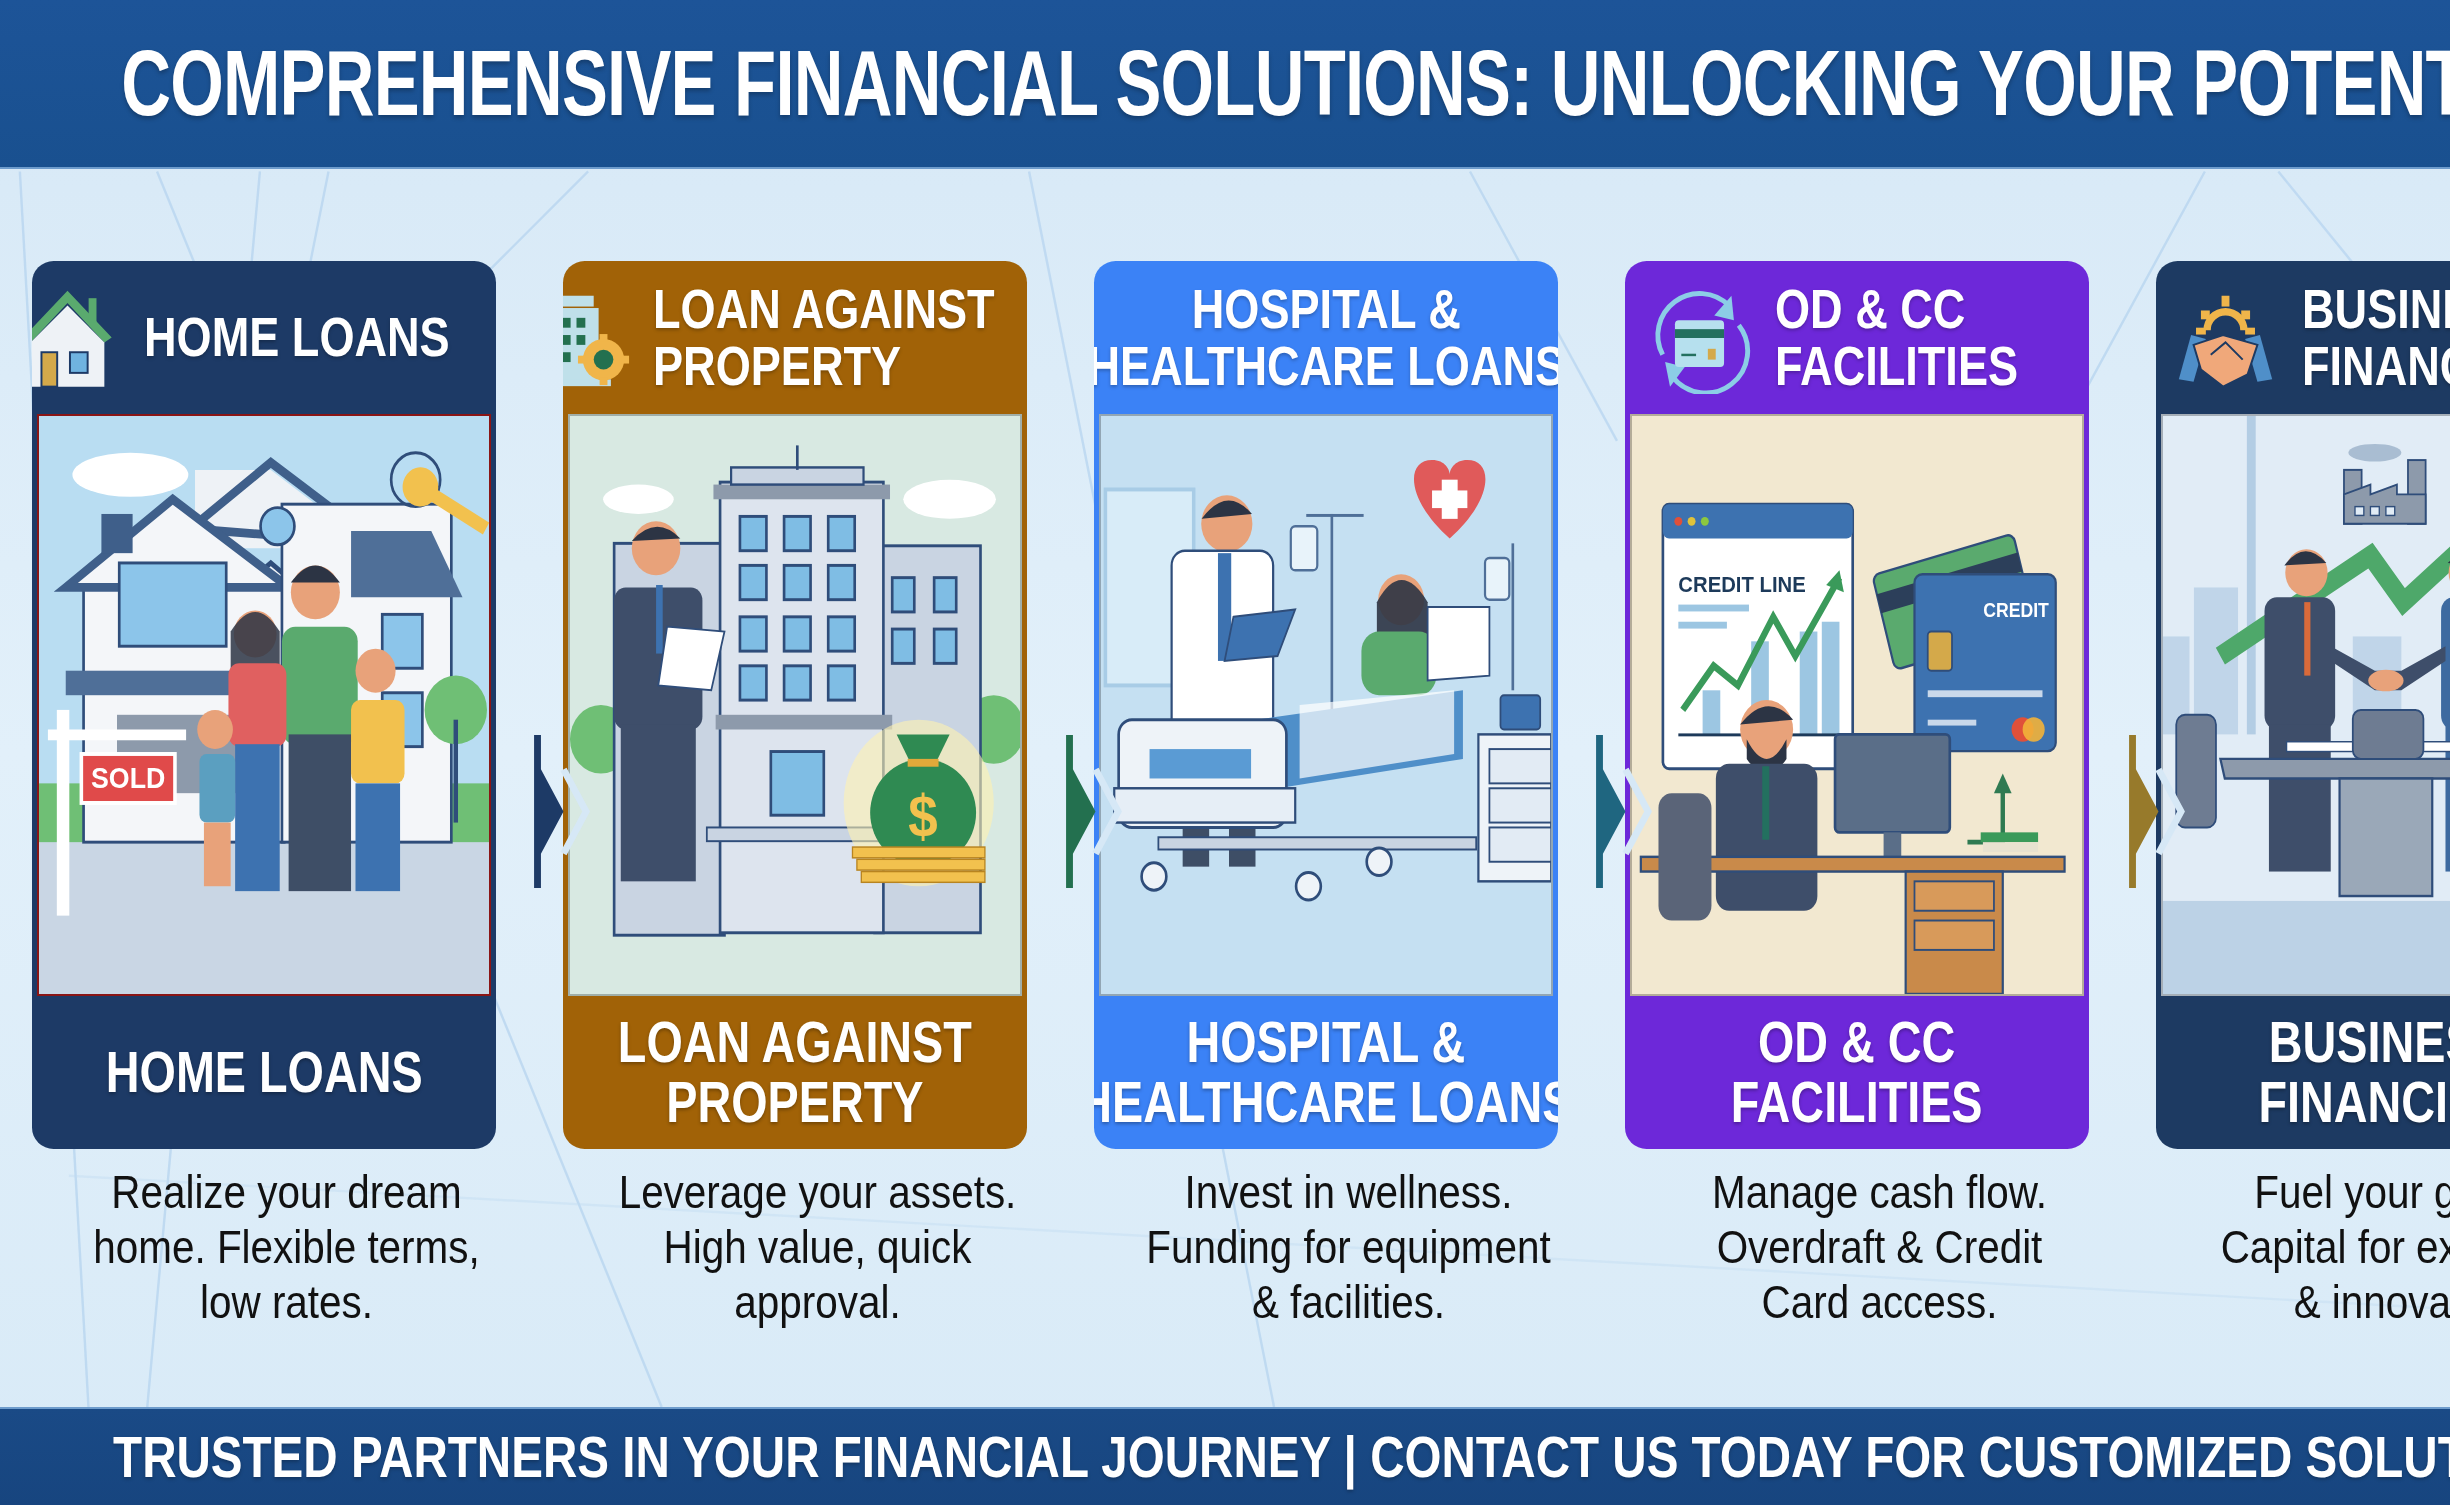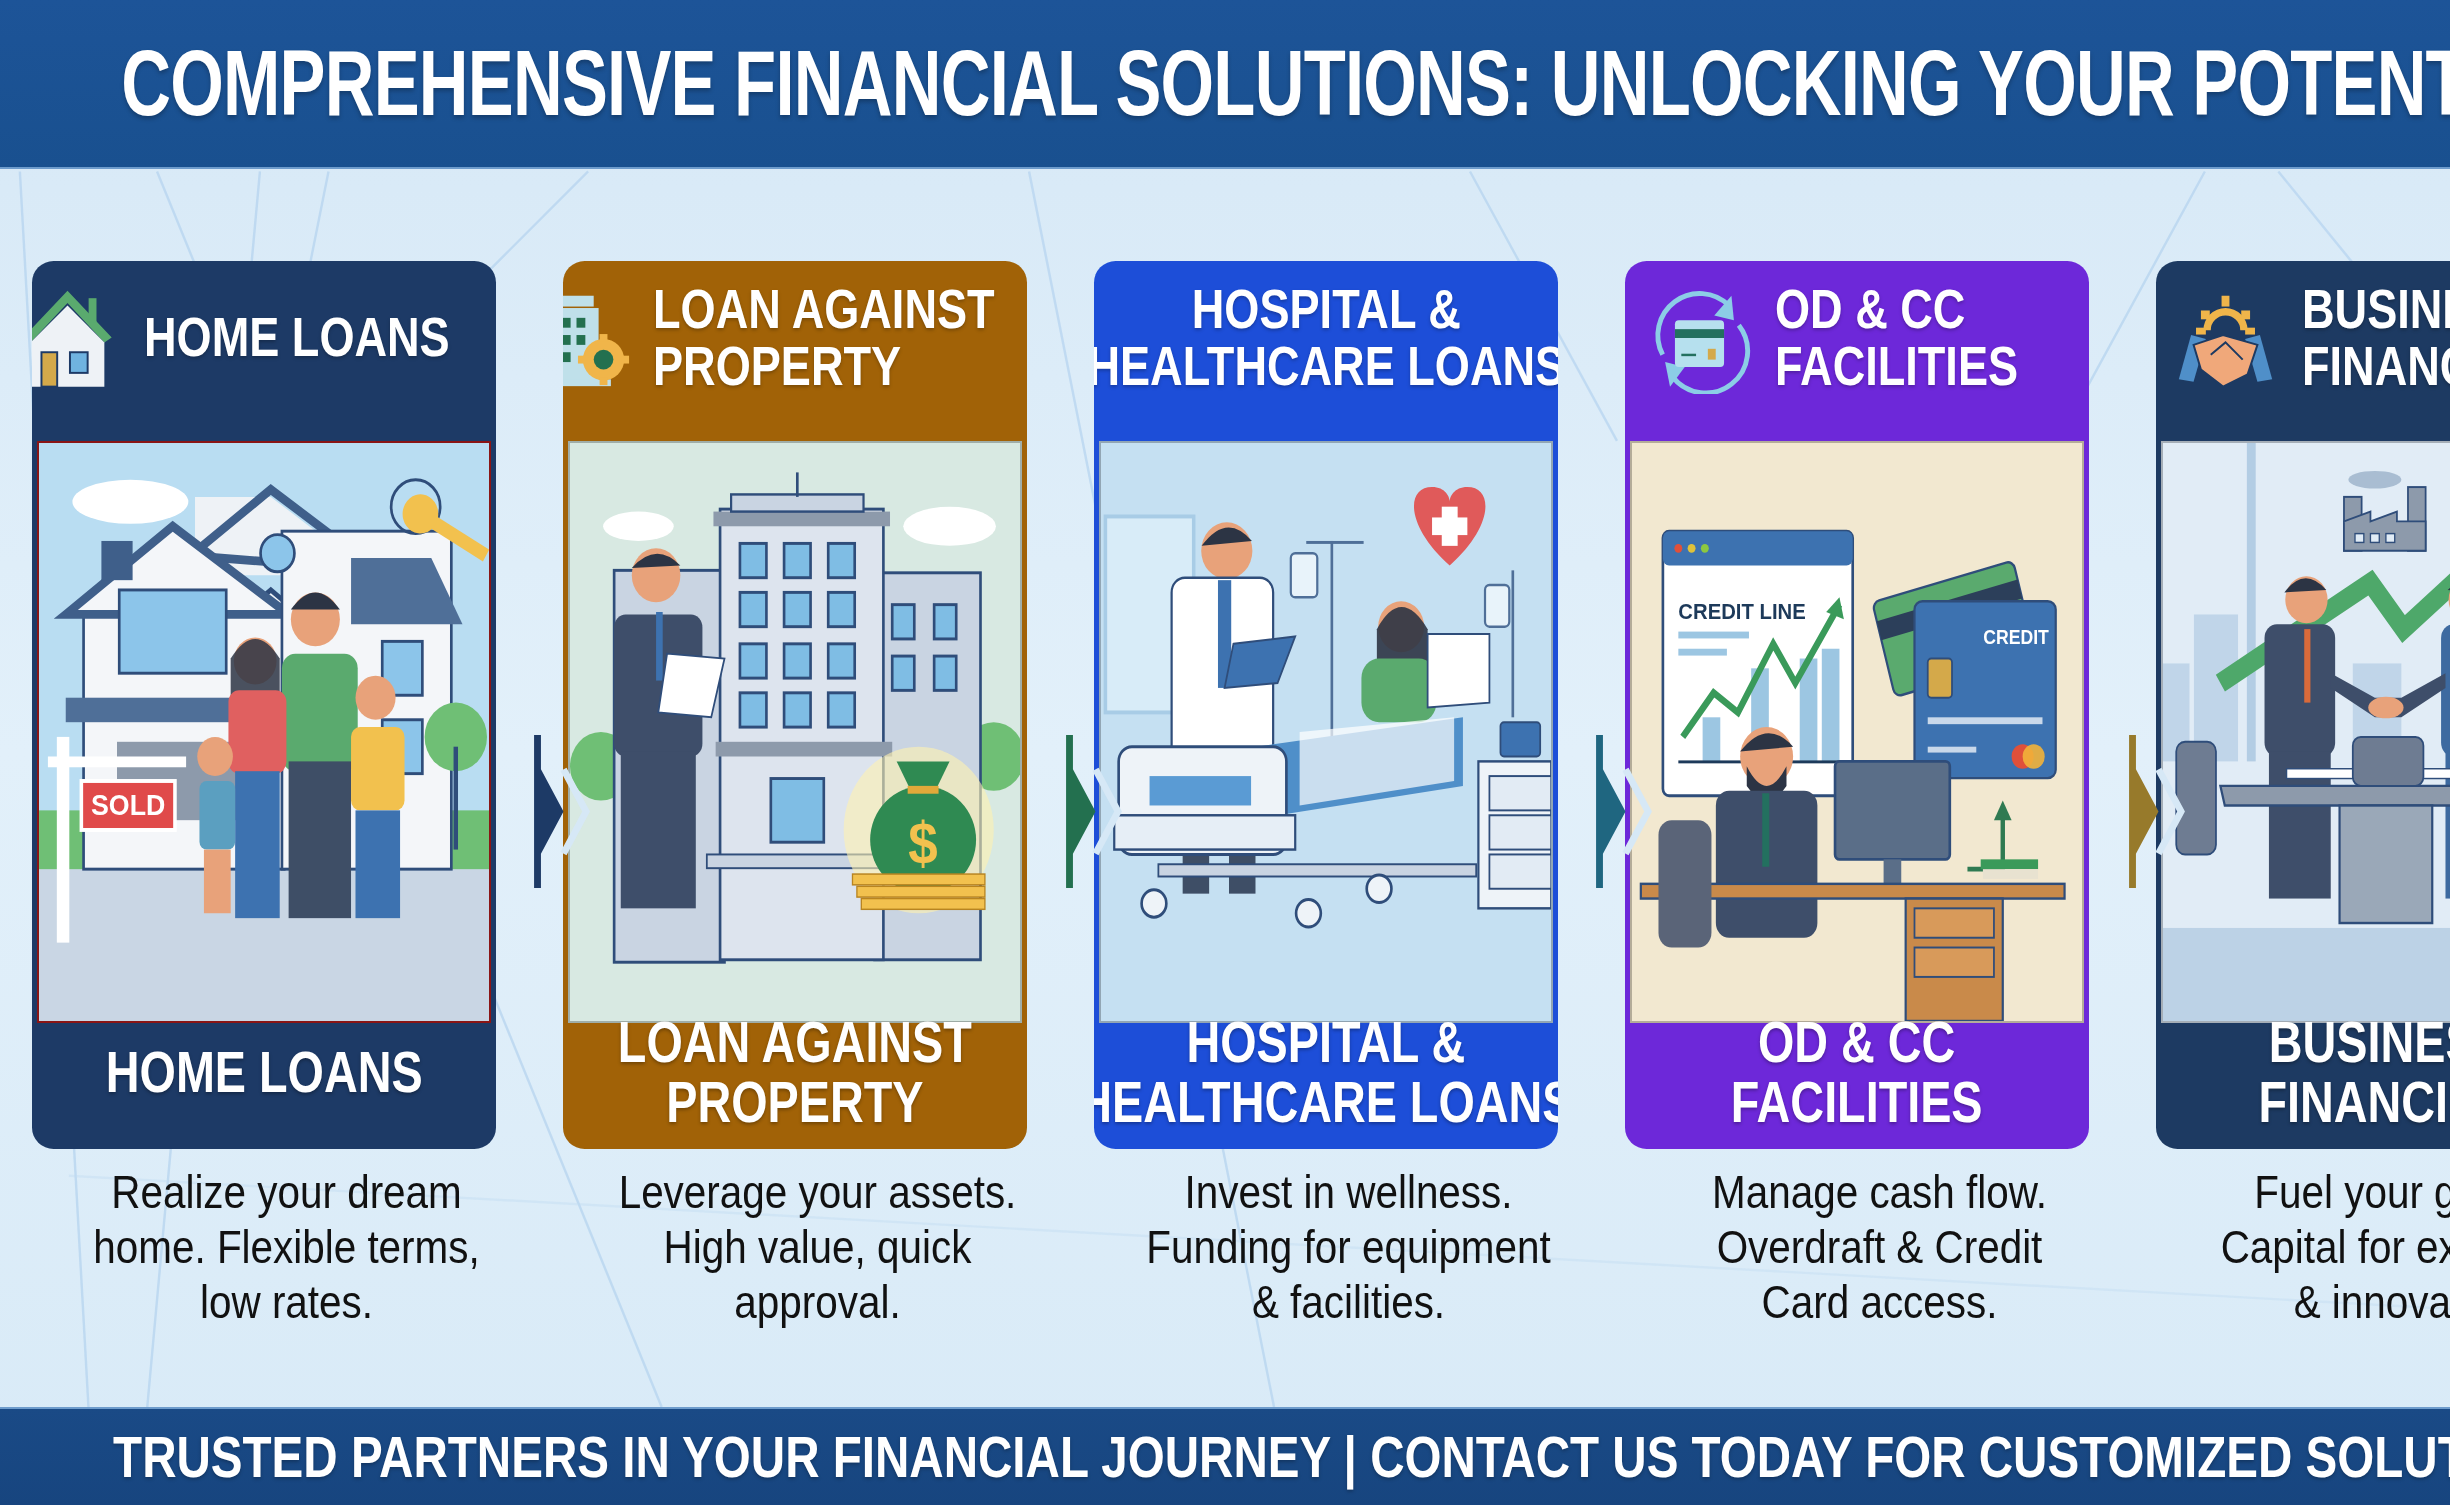--- a/index.html
+++ b/index.html
@@ -42,21 +42,21 @@
   }
   .card-head .title {
     color: #ffffff; font-weight: 700; font-size: 55px; line-height: 1.03;
     text-align: center; transform: scaleX(0.82); text-shadow: 0 2px 3.9px rgba(0,0,0,0.25);
     white-space: nowrap;
   }
   .card-head.left .title { text-align: left; transform-origin: left center; }
   .head-icon { width: 113px; height: 113px; flex: 0 0 113px; }
   .card-art {
     position: absolute; left: 4.9px; right: 4.9px; top: 153px; height: 582px;
-    border: 2px solid rgba(0,0,0,0.25); overflow: hidden; margin-top: 27px;
+    border: 2px solid rgba(0,0,0,0.25); overflow: hidden;
   }
   .card-art svg { width: 100%; height: 100%; display: block; }
   .card-foot {
     position: absolute; left: 0; top: 735px; width: 100%; height: 153px;
     display: flex; align-items: center; justify-content: center;
   }
   .card-foot .label {
     color: #ffffff; font-weight: 700; font-size: 57px; line-height: 1.05; text-align: center;
     transform: scaleX(0.82); text-shadow: 0 2px 3.9px rgba(0,0,0,0.3); white-space: nowrap;
   }
@@ -259,21 +259,21 @@
         </div>
     </div>
   </div>
 </div>
 <svg class="chevron" style="left:1066px;" viewBox="0 0 120 312">
   <polygon points="0,0 14,0 14,70 60,156 14,242 14,312 0,312" fill="#23704f"></polygon>
   <polyline points="60,70 106,156 60,242" fill="none" stroke="#d6e8f6" stroke-width="14"></polyline>
 </svg>
 
 <div class="card" style="left:1094px;">
-  <div class="card-inner" style="background:#1d4ed8;padding-left:11px;">
+  <div class="card-inner" style="background:#3b82f6;padding-left:11px;">
     <div class="card-head">
       <div class="title">
         <div>HOSPITAL &amp;</div>
         <div>HEALTHCARE LOANS</div>
       </div>
     </div>
     <div class="card-art" style="background:#c3def0;">
       <svg viewBox="0 0 1020 1180" preserveAspectRatio="none">
         <rect width="1020" height="1180" fill="#c5e0f2"></rect>
         <rect x="10" y="150" width="200" height="400" fill="#d8ecf8" stroke="#a8cce6" stroke-width="8"></rect>

